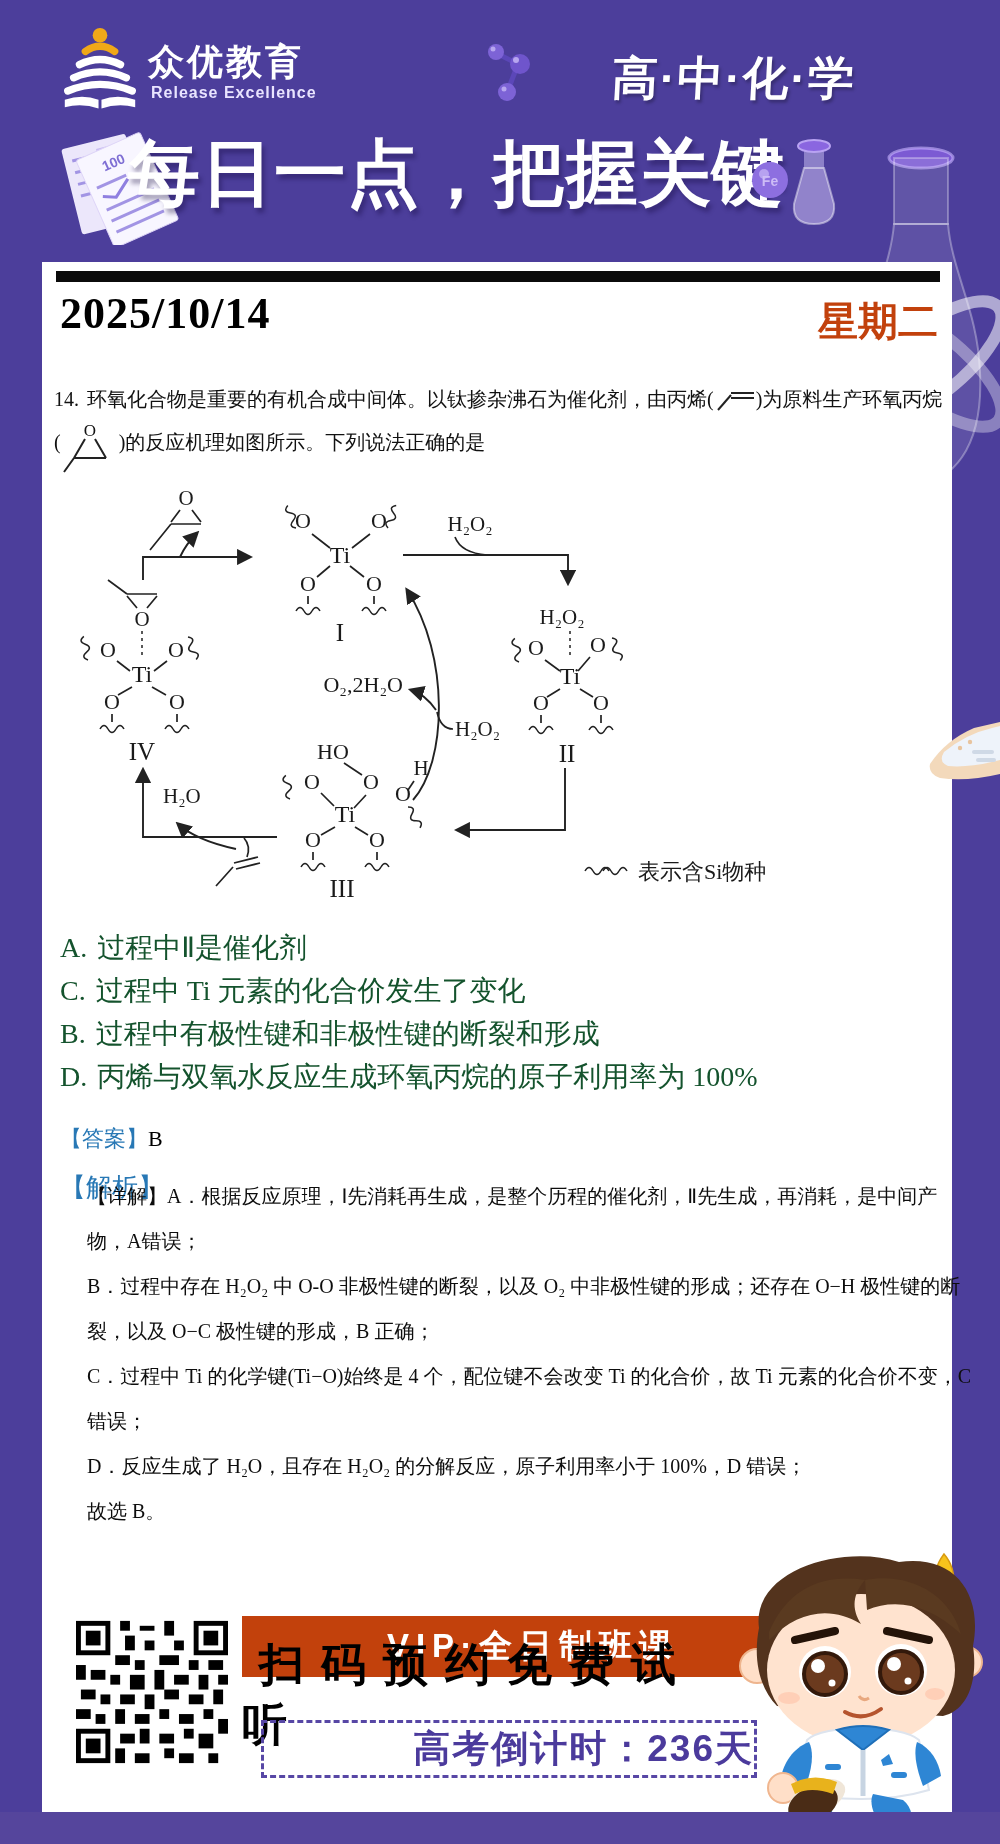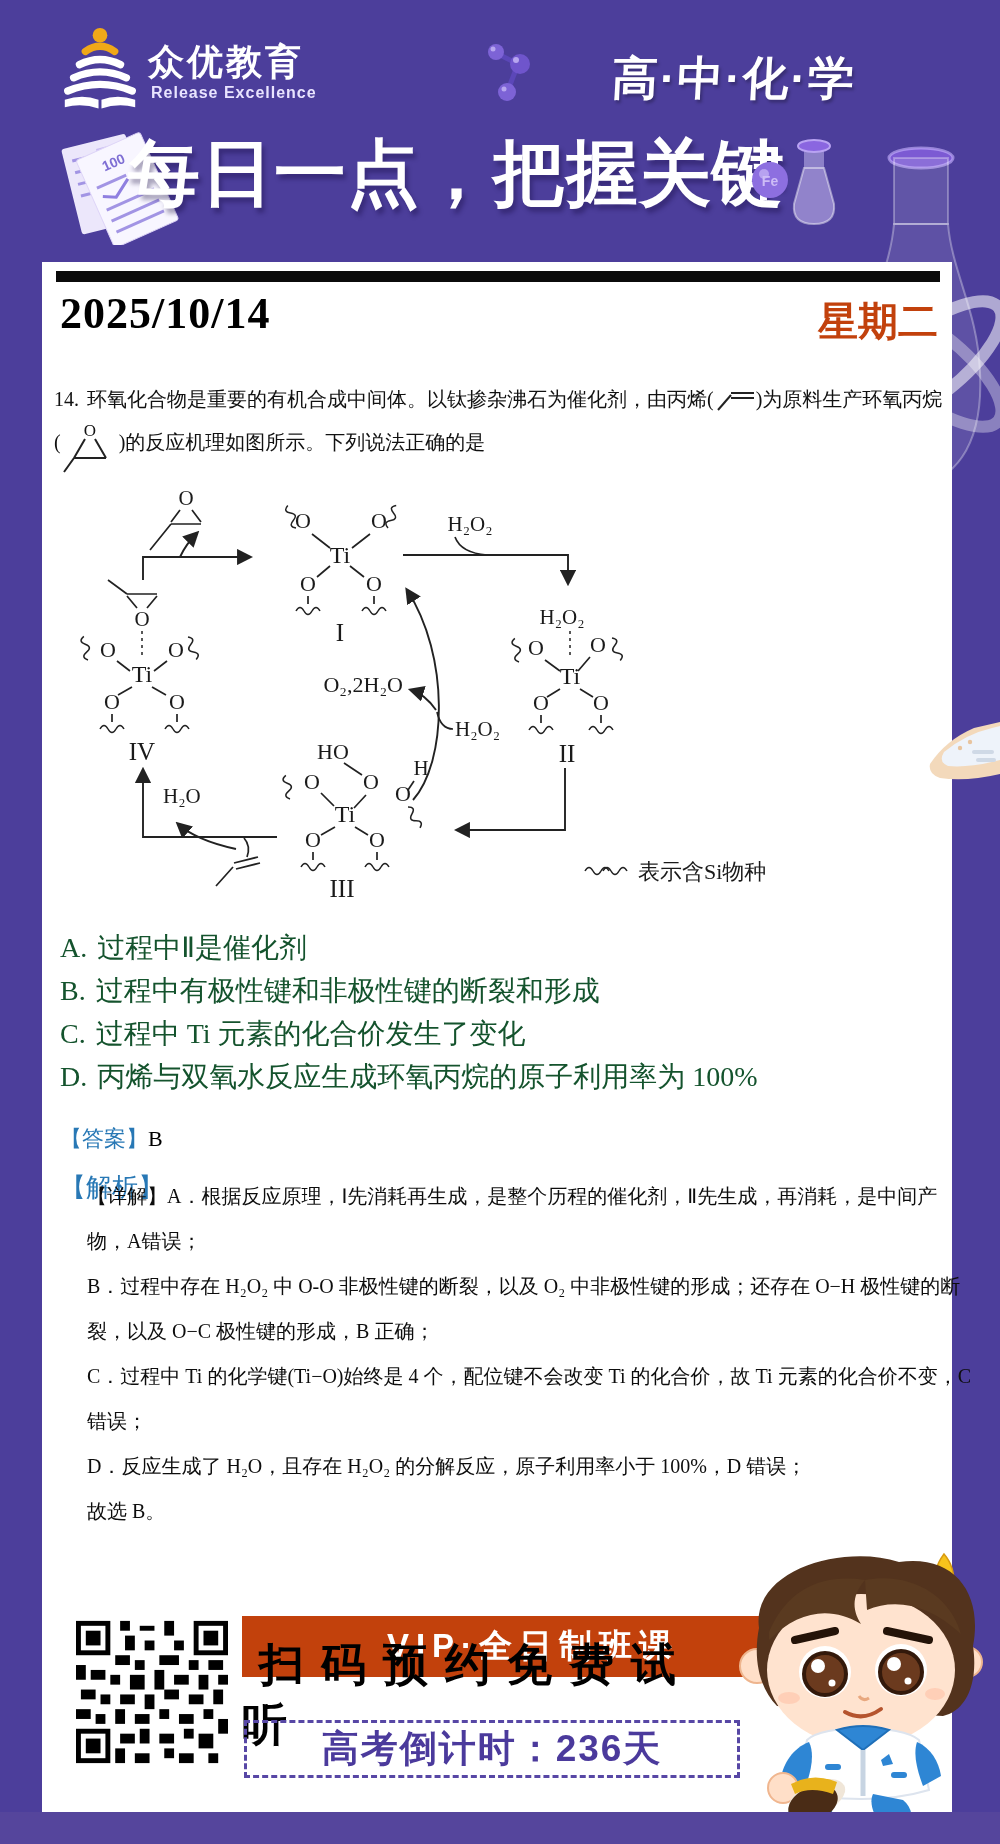--- a/index.html
+++ b/index.html
@@ -37,22 +37,22 @@
   .analysis-row{left:18px;top:882px;font-size:26px;}
   .details{left:14px;top:912px;width:888px;font-size:20px;line-height:45px;color:#0d0d0d;margin-left:31px;}
   .details p{margin:0;}
   
   .vip-banner{left:200px;top:1354px;width:498px;height:61px;background:#c2410c;
     color:#fff;font-family:"Liberation Sans",sans-serif;font-size:33px;font-weight:800;
     display:flex;align-items:center;justify-content:center;letter-spacing:7px;padding-left:42px;}
   .scan-text{left:200px;top:1408px;width:498px;height:50px;color:#000;
     font-family:"Liberation Sans",sans-serif;font-size:45px;font-weight:800;
     display:flex;align-items:center;justify-content:center;letter-spacing:17px;text-indent:17px;}
-  .countdown-box{left:202px;top:1458px;width:490px;height:52px;border:3px dashed #5747a5;
-    display:flex;align-items:center;justify-content:center;}
+  .countdown-box{left:219px;top:1458px;width:490px;height:52px;border:3px dashed #5747a5;
+    display:flex;align-items:center;justify-content:flex-end;}
   .countdown-text{color:#4b3a9c;font-family:"Liberation Sans",sans-serif;
     font-size:37px;font-weight:800;letter-spacing:2px;}
   .bottom-bar{left:0;top:1812px;width:1000px;height:32px;background:#55459c;}
   
   .diagram{left:18px;top:223px;}
   .diagram text{fill:#1a1a1a;font-family:"Liberation Serif",serif;}
   .diagram .bond{stroke:#222;stroke-width:1.7;fill:none;}
   .diagram .dash{stroke:#222;stroke-width:1.5;fill:none;stroke-dasharray:3,4;}
   .diagram .arrow{stroke:#222;stroke-width:1.9;fill:none;}
 </style>
@@ -252,22 +252,22 @@
 
     <g>
       <use href="#wv" transform="translate(585,871)"></use>
       <use href="#wv" transform="translate(603,871)"></use>
       <text x="638" y="879" font-size="22">表示含Si物种</text>
     </g>
   </svg>
 
   <div class="abs options">
     <div class="opt"><span class="lbl">A.</span><span>过程中Ⅱ是催化剂</span></div>
+    <div class="opt"><span class="lbl">C.</span><span>过程中 Ti 元素的化合价发生了变化</span></div>
     <div class="opt"><span class="lbl">B.</span><span>过程中有极性键和非极性键的断裂和形成</span></div>
-    <div class="opt"><span class="lbl">C.</span><span>过程中 Ti 元素的化合价发生了变化</span></div>
     <div class="opt"><span class="lbl">D.</span><span>丙烯与双氧水反应生成环氧丙烷的原子利用率为 100%</span></div>
   </div>
 
   <p class="abs answer-row"><span class="blue">【答案】</span><span>B</span></p>
   <p class="abs analysis-row"><span class="blue">【解析】</span></p>
 
   <div class="abs details">
     <p>【详解】A．根据反应原理，Ⅰ先消耗再生成，是整个历程的催化剂，Ⅱ先生成，再消耗，是中间产物，A错误；</p>
     <p>B．过程中存在 H₂O₂ 中 O-O 非极性键的断裂，以及 O₂ 中非极性键的形成；还存在 O−H 极性键的断裂，以及 O−C 极性键的形成，B 正确；</p>
     <p>C．过程中 Ti 的化学键(Ti−O)始终是 4 个，配位键不会改变 Ti 的化合价，故 Ti 元素的化合价不变，C 错误；</p>

